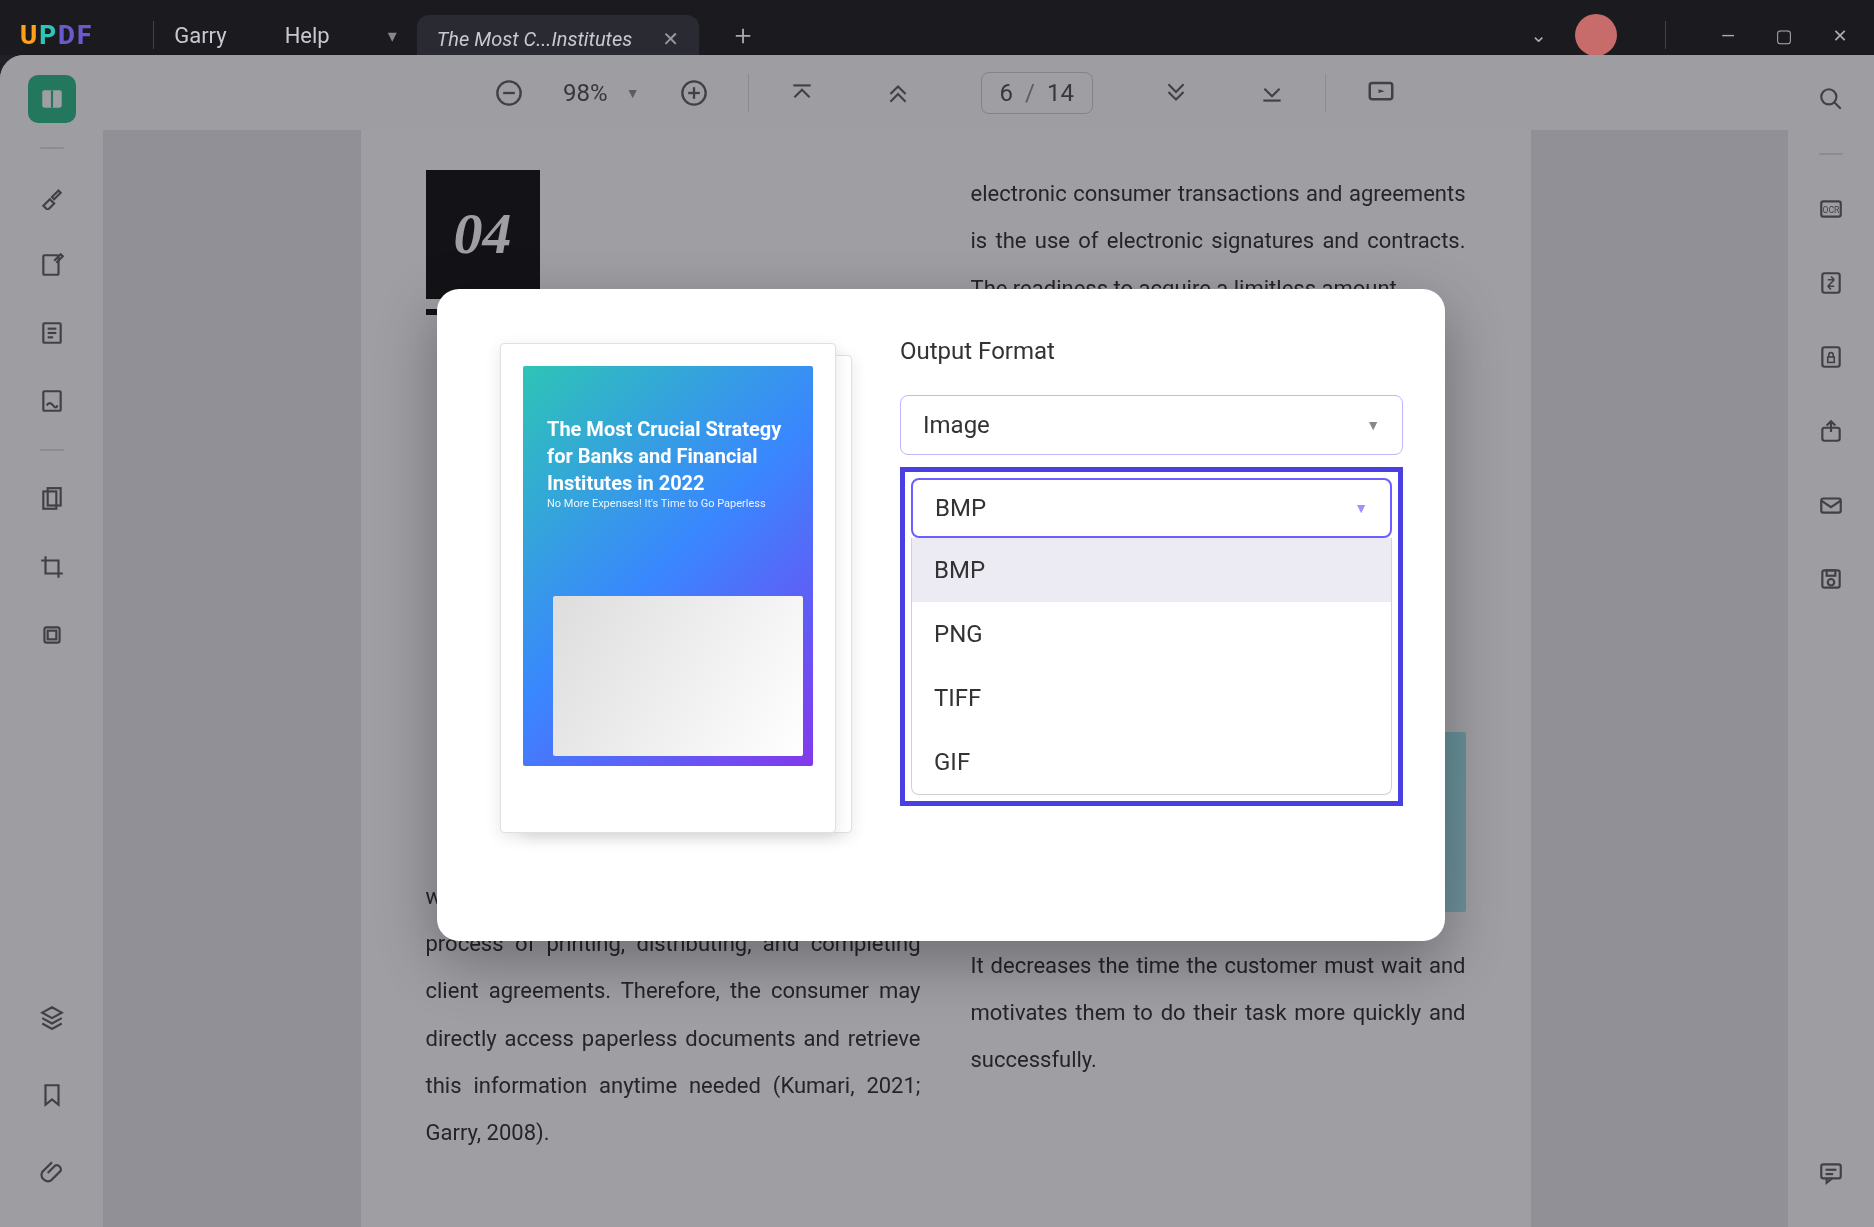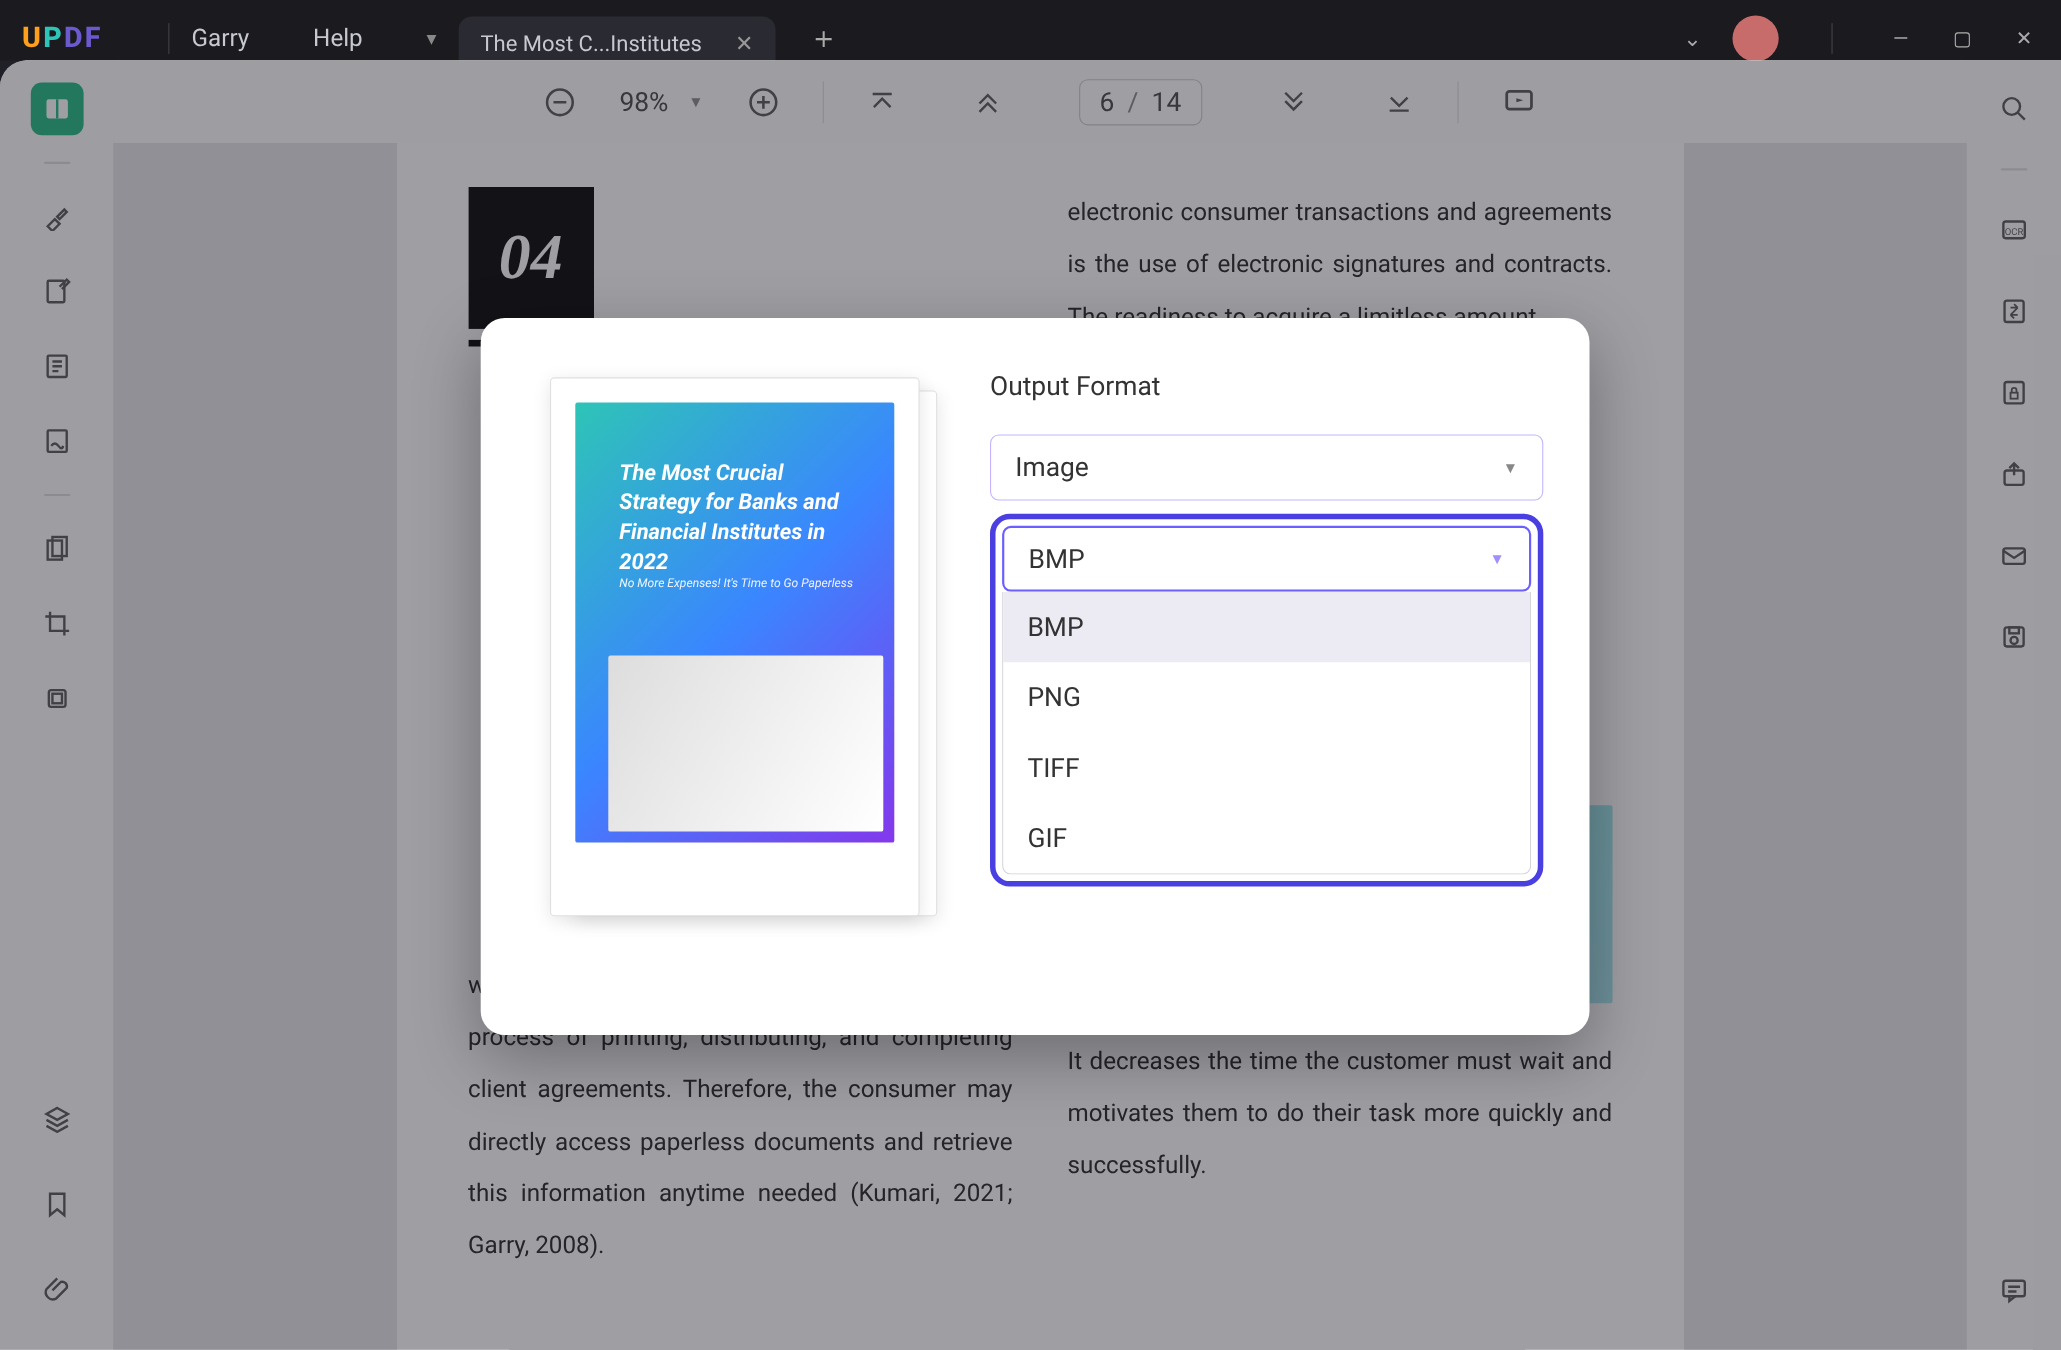--- a/index.html
+++ b/index.html
@@ -10,21 +10,21 @@
 .logo { display: flex; align-items: center; margin-right: 40px; }
 .logo-text { font-weight: 800; font-size: 26px; letter-spacing: 2px; }
 .logo-u { color: #ff9f1c; }
 .logo-p { color: #2ec4b6; }
 .logo-d { color: #6a5acd; }
 .logo-f { color: #6a5acd; }
 .vdiv { width: 1px; height: 28px; background: #444; margin: 0 20px; }
 .menu-item { color: #c8c8d0; font-size: 22px; margin-right: 58px; cursor: pointer; }
 .tab-dropdown { color: #888; font-size: 18px; margin-right: 20px; }
 .tab { display: flex; align-items: center; background: #2a2a32; border-radius: 12px 12px 0 0; padding: 10px 20px; height: 48px; margin-top: 7px;}
-.tab-title { color: #c8c8d0; font-size: 20px; margin-right: 30px; }
+.tab-title { color: #c8c8d0; font-size: 20px; margin-right: 30px; font-style: italic; }
 .tab-close { color: #999; font-size: 20px; cursor: pointer; }
 .tab-add { color: #aaa; font-size: 28px; margin-left: 30px; cursor: pointer; }
 .titlebar-right { margin-left: auto; display: flex; align-items: center; gap: 28px; }
 .chevron-down-tb { color: #aaa; font-size: 20px; }
 .avatar { width: 42px; height: 42px; border-radius: 50%; background: #c86b6b; }
 .win-btn { color: #aaa; font-size: 18px; cursor: pointer; width: 28px; text-align: center; }
 
 
 .app-body { position: absolute; top: 55px; left: 0; right: 0; bottom: 0; border-radius: 24px 0 0 0; background: #f5f5f7; display: flex; }
 .left-rail { width: 103px; background: #fdfdfd; border-radius: 24px 0 0 0; display: flex; flex-direction: column; align-items: center; padding-top: 20px; gap: 20px; }
@@ -57,30 +57,30 @@
 
 .overlay-dim { position: absolute; inset: 0; background: rgba(40,40,50,0.45); }
 
 
 .modal { position: absolute; left: 437px; top: 289px; width: 1008px; height: 652px; background: #fff; border-radius: 22px; display: flex; padding: 48px 42px 42px 48px; box-shadow: 0 20px 60px rgba(0,0,0,0.3); }
 .modal-preview { width: 370px; display: flex; align-items: flex-start; justify-content: center; padding-top: 6px; }
 .preview-stack { position: relative; width: 340px; height: 490px; }
 .preview-page { position: absolute; background: #fff; border: 1px solid #e0e0e0; border-radius: 4px; box-shadow: 0 4px 16px rgba(0,0,0,0.1); }
 .preview-page.back { right: -12px; top: 12px; width: 330px; height: 478px; }
 .preview-page.front { left: 0; top: 0; width: 336px; height: 490px; padding: 22px; }
-.preview-cover { width: 100%; height: 400px; background: linear-gradient(135deg, #2ec4b6, #3a86ff, #8338ec); border-radius: 2px; padding: 50px 24px 0 40px; color: #fff; position: relative; font-style: italic; }
+.preview-cover { width: 100%; height: 400px; background: linear-gradient(135deg, #2ec4b6, #3a86ff, #8338ec); border-radius: 2px; padding: 50px 24px 0 24px; color: #fff; position: relative; }
 .preview-cover-title { font-size: 20px; font-weight: 700; line-height: 1.35; }
 .preview-cover-sub { font-size: 11px; margin-top: 0; opacity: 0.9; }
 .preview-cover-img { position: absolute; bottom: 10px; right: 10px; left: 30px; height: 160px; background: linear-gradient(120deg,#ddd,#fff); border-radius: 2px; display:flex; align-items:center; justify-content:center; font-size:11px; color:#666;}
 
 .modal-form { flex: 1; padding-left: 45px; }
 .form-label { font-size: 24px; color: #333; margin-bottom: 30px; }
 .select-box { width: 100%; height: 60px; border: 1px solid #c4b5fd; border-radius: 8px; background: #fff; display: flex; align-items: center; justify-content: space-between; padding: 0 22px; font-size: 24px; color: #333; cursor: pointer; }
 .select-caret { color: #888; font-size: 14px; }
-.highlight-wrap { border: 5px solid #4a3fe1; border-radius: 18px; padding: 6px; margin-top: 12px; }
+.highlight-wrap { border: 5px solid #4a3fe1; border-radius: 0; padding: 6px; margin-top: 12px; }
 .select-box.open-sel { border: 2px solid #6b5fff; }
 .select-box.open-sel .sel-text { color: #333; }
 .select-box.open-sel .select-caret { color: #a08fff; }
 .dropdown-list { border: 1px solid #d0d0d6; border-top: none; border-radius: 0 0 8px 8px; background: #fff; overflow: hidden; }
 .dropdown-item { padding: 18px 22px; font-size: 24px; color: #333; cursor: pointer; }
 .dropdown-item.selected { background: #eceaf2; }
 
 svg { display: block; }
 </style>
 </head>

